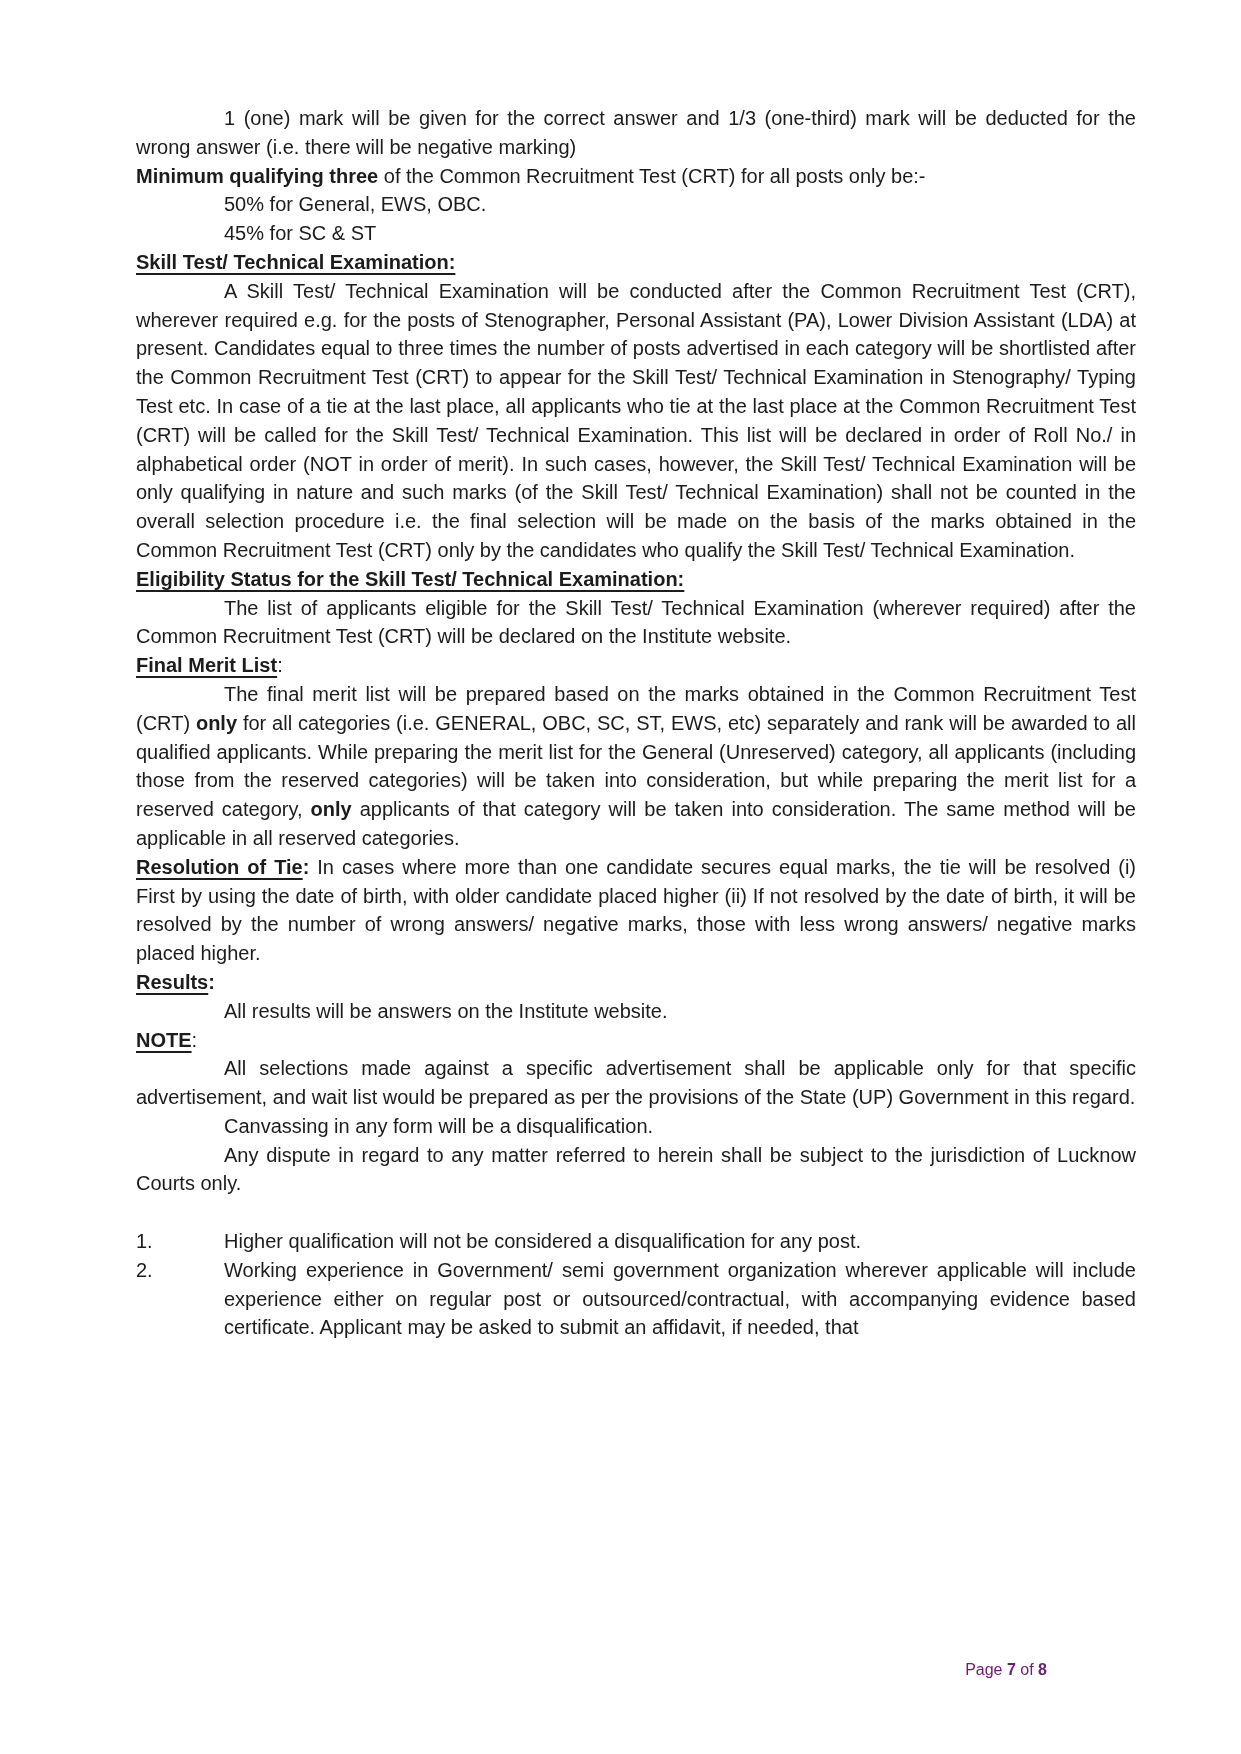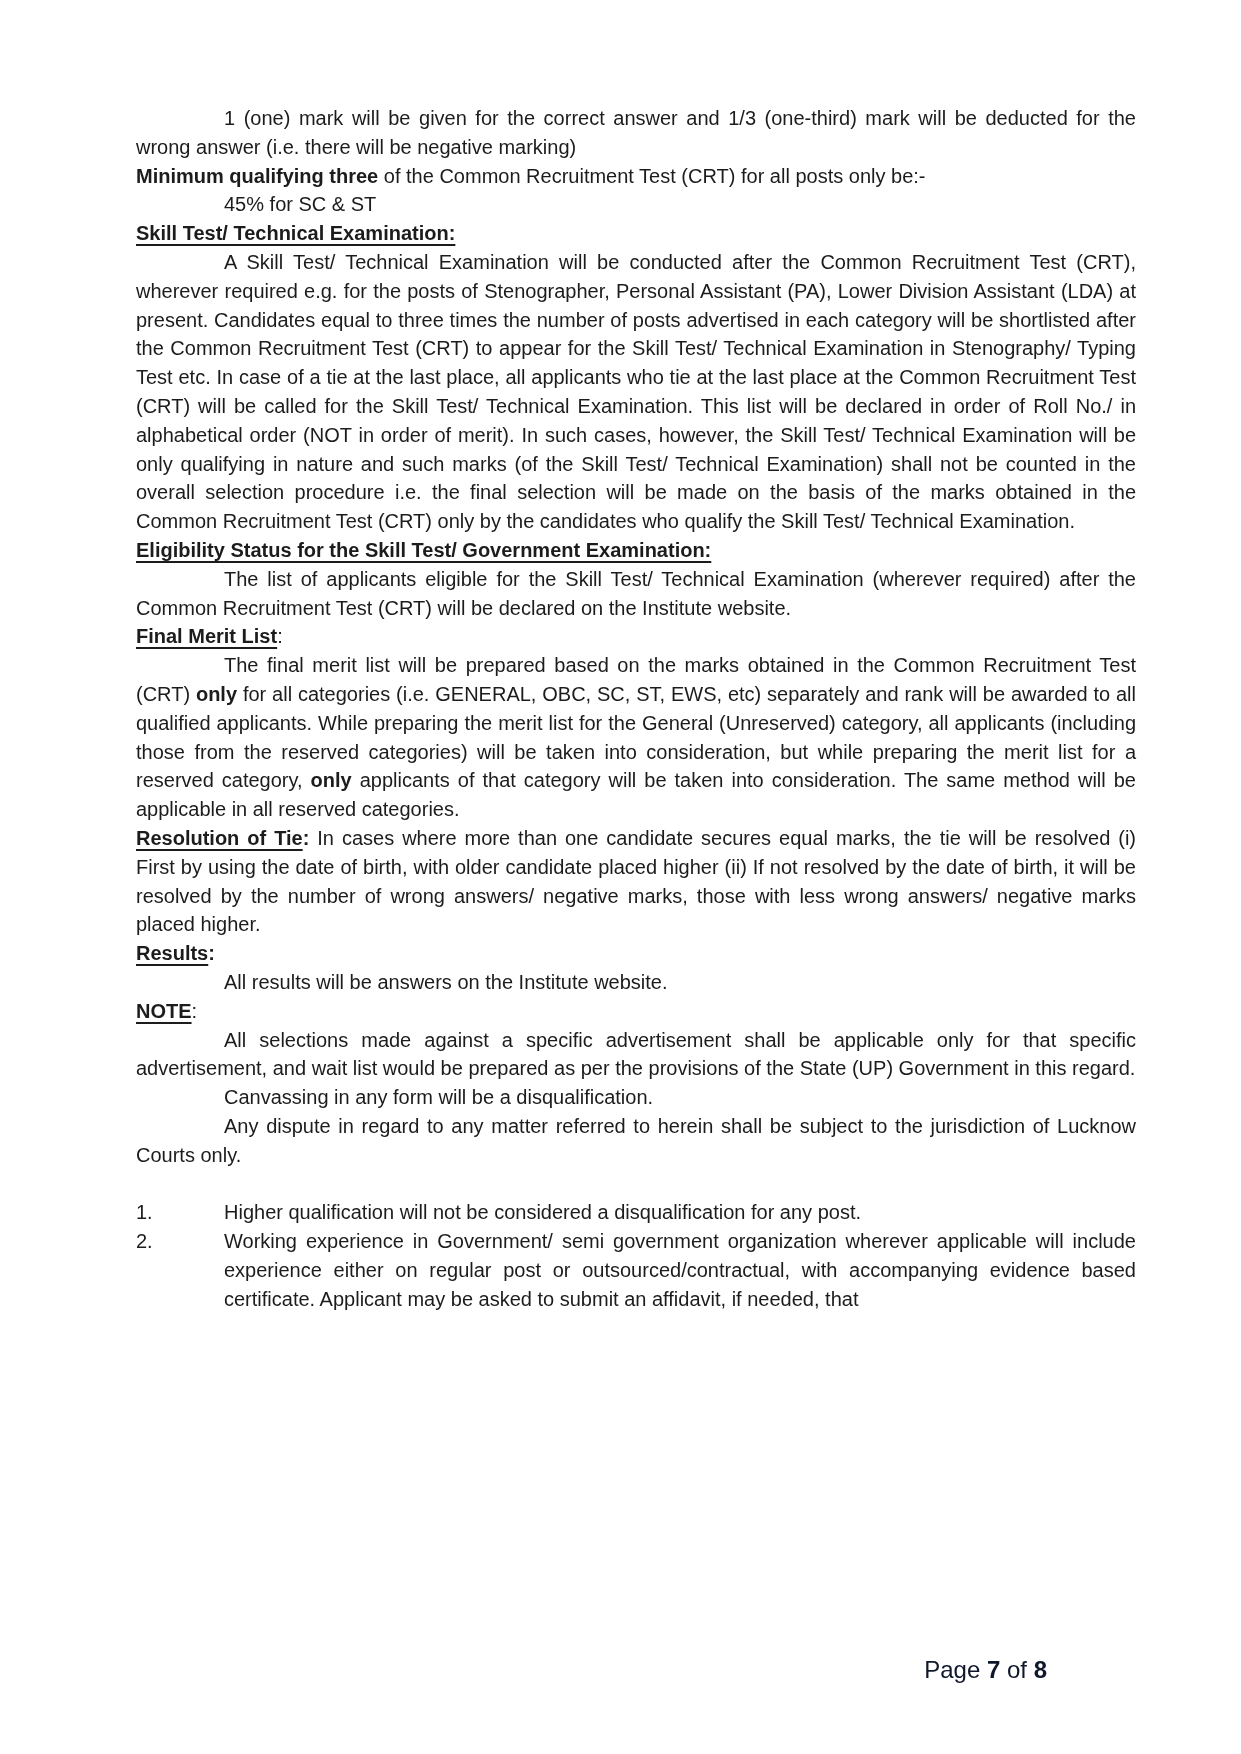--- a/index.html
+++ b/index.html
@@ -29,36 +29,37 @@
   .b { font-weight: 700; }
   .u { text-decoration: underline; text-decoration-thickness: 2px; text-underline-offset: 4px; }
   .spacer { height: 28.8px; }
   .list-item { display: flex; }
   .li-num { flex: 0 0 88px; width: 88px; }
   .li-text { flex: 1 1 auto; }
   .footer {
     position: absolute;
     top: 1656px;
     right: 105px;
-    font-size: 24px;
+    font-size: 16px;
     line-height: 28.8px;
-    color: #0f172a;
+    color: #701a75;
   }
 </style>
 </head>
 <body>
 
 <div class="page">
   <div class="content">
       <p class=" indent justify"><span>1 (one) mark will be given for the correct answer and 1/3 (one-third) mark will be deducted for the wrong answer (i.e. there will be negative marking)</span></p>
       <p class=" justify"><span class="b">Minimum qualifying three</span><span> of the Common Recruitment Test (CRT) for all posts only be:-</span></p>
+      <p class=" indent"><span>50% for General, EWS, OBC.</span></p>
       <p class=" indent"><span>45% for SC &amp; ST</span></p>
       <p class="heading"><span class="b u">Skill Test/ Technical Examination:</span></p>
       <p class=" indent justify"><span>A Skill Test/ Technical Examination will be conducted after the Common Recruitment Test (CRT), wherever required e.g. for the posts of Stenographer, Personal Assistant (PA), Lower Division Assistant (LDA) at present. Candidates equal to three times the number of posts advertised in each category will be shortlisted after the Common Recruitment Test (CRT) to appear for the Skill Test/ Technical Examination in Stenography/ Typing Test etc. In case of a tie at the last place, all applicants who tie at the last place at the Common Recruitment Test (CRT) will be called for the Skill Test/ Technical Examination. This list will be declared in order of Roll No./ in alphabetical order (NOT in order of merit). In such cases, however, the Skill Test/ Technical Examination will be only qualifying in nature and such marks (of the Skill Test/ Technical Examination) shall not be counted in the overall selection procedure i.e. the final selection will be made on the basis of the marks obtained in the Common Recruitment Test (CRT) only by the candidates who qualify the Skill Test/ Technical Examination.</span></p>
-      <p class="heading"><span class="b u">Eligibility Status for the Skill Test/ Government Examination:</span></p>
+      <p class="heading"><span class="b u">Eligibility Status for the Skill Test/ Technical Examination:</span></p>
       <p class=" indent justify"><span>The list of applicants eligible for the Skill Test/ Technical Examination (wherever required) after the Common Recruitment Test (CRT) will be declared on the Institute website.</span></p>
       <p class="heading"><span class="b u">Final Merit List</span><span>:</span></p>
       <p class=" indent justify"><span>The final merit list will be prepared based on the marks obtained in the Common Recruitment Test (CRT) </span><span class="b">only</span><span> for all categories (i.e. GENERAL, OBC, SC, ST, EWS, etc) separately and rank will be awarded to all qualified applicants. While preparing the merit list for the General (Unreserved) category, all applicants (including those from the reserved categories) will be taken into consideration, but while preparing the merit list for a reserved category, </span><span class="b">only</span><span> applicants of that category will be taken into consideration. The same method will be applicable in all reserved categories.</span></p>
       <p class=" justify"><span class="b u">Resolution of Tie</span><span class="b">:</span><span> In cases where more than one candidate secures equal marks, the tie will be resolved (i) First by using the date of birth, with older candidate placed higher (ii) If not resolved by the date of birth, it will be resolved by the number of wrong answers/ negative marks, those with less wrong answers/ negative marks placed higher.</span></p>
       <p class="heading"><span class="b u">Results</span><span class="b">:</span></p>
       <p class=" indent"><span>All results will be answers on the Institute website.</span></p>
       <p class="heading"><span class="b u">NOTE</span><span>:</span></p>
       <p class=" indent justify"><span>All selections made against a specific advertisement shall be applicable only for that specific advertisement, and wait list would be prepared as per the provisions of the State (UP) Government in this regard.</span></p>
       <p class=" indent"><span>Canvassing in any form will be a disqualification.</span></p>
       <p class=" indent justify"><span>Any dispute in regard to any matter referred to herein shall be subject to the jurisdiction of Lucknow Courts only.</span></p>

